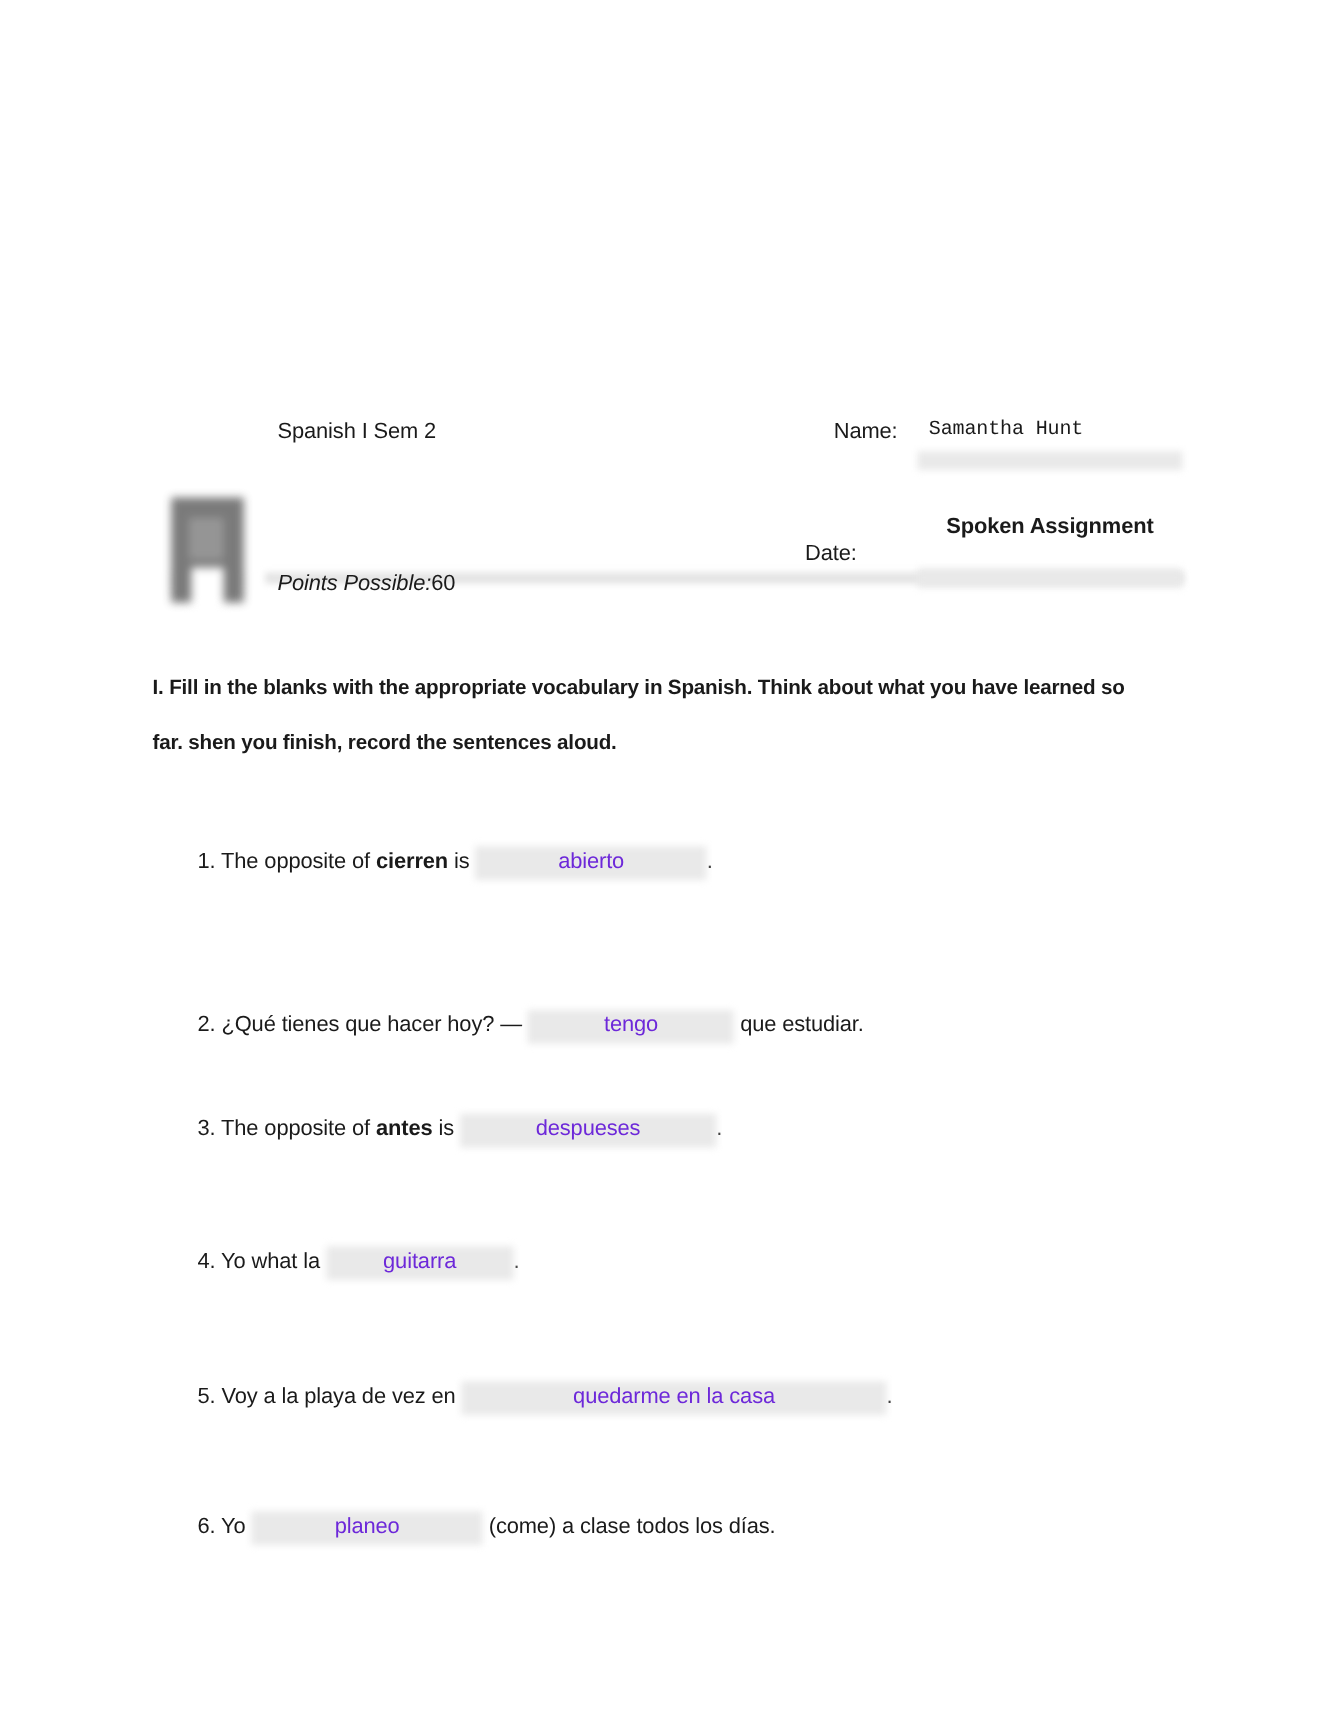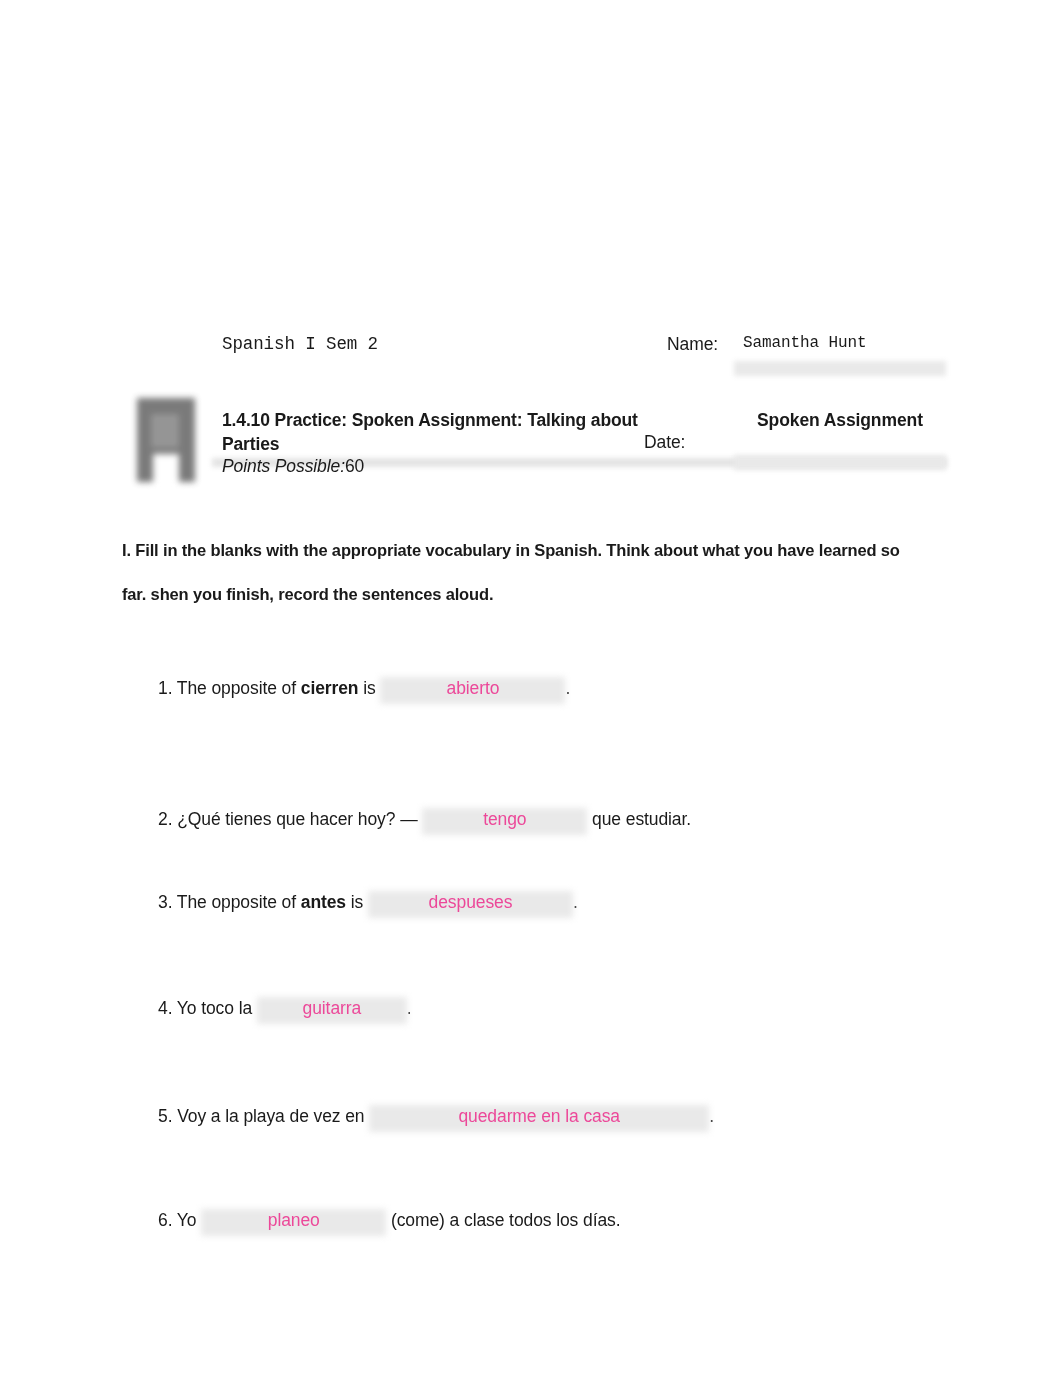--- a/index.html
+++ b/index.html
@@ -109,21 +109,20 @@
     filter: blur(2.6px);
   }
 
   
   .course-name {
     position: absolute;
     left: 222px;
     top: 334px;
     font-size: 17.5px;
     letter-spacing: -0.1px;
-    font-family: Liberation Mono, monospace;
   }
   .points-line {
     position: absolute;
     left: 222px;
     top: 412px;
     font-size: 17.5px;
     letter-spacing: -0.1px;
     margin-top: 44px;
   }
   .points-line .lbl {
@@ -203,21 +202,21 @@
     line-height: 1;
   }
   .q-item .num { }
   .q-item b { font-weight: bold; }
 
   .blank {
     position: relative;
     display: inline-block;
     text-align: center;
     vertical-align: baseline;
-    color: #ec4899;
+    color: #6d28d9;
   }
   .blank .fillbar {
     position: absolute;
     left: 0;
     top: -3px;
     right: 0;
     height: 27px;
     background: #e9e9e9;
     filter: blur(3px);
     z-index: 0;
@@ -249,21 +248,20 @@
   <div class="doc-header">
 
     <div class="logo-mark">
       <div class="ribbon-body"></div>
       <div class="ribbon-inner"></div>
       <div class="ribbon-tail-l"></div>
       <div class="ribbon-tail-r"></div>
       <div class="ribbon-notch"></div>
     </div>
 
-    <div class="doc-title">1.4.10 Practice: Spoken Assignment: Talking about Parties</div>
 
     <div class="doc-kind">Spoken Assignment</div>
 
     <div class="header-rule"></div>
   </div>
 
   <div class="course-name">Spanish I Sem 2</div>
 
   <div class="points-line">
     <span class="lbl">Points Possible:</span><span class="val">60</span>
@@ -290,21 +288,21 @@
       <span>¿Qué tienes que hacer hoy? — </span><b></b><span></span><span class="blank b2"><span class="fillbar"></span><span class="ans">tengo</span></span><span> que estudiar.</span>
     </div>
 
     <div class="q-item q3">
       <span class="num">3.</span>
       <span>The opposite of </span><b>antes</b><span> is </span><span class="blank b3"><span class="fillbar"></span><span class="ans">despueses</span></span><span>.</span>
     </div>
 
     <div class="q-item q4">
       <span class="num">4.</span>
-      <span>Yo toco la </span><b></b><span></span><span class="blank b4"><span class="fillbar"></span><span class="ans">guitarra</span></span><span>.</span>
+      <span>Yo what la </span><b></b><span></span><span class="blank b4"><span class="fillbar"></span><span class="ans">guitarra</span></span><span>.</span>
     </div>
 
     <div class="q-item q5">
       <span class="num">5.</span>
       <span>Voy a la playa de vez en </span><b></b><span></span><span class="blank b5"><span class="fillbar"></span><span class="ans">quedarme en la casa</span></span><span>.</span>
     </div>
 
     <div class="q-item q6">
       <span class="num">6.</span>
       <span>Yo </span><b></b><span></span><span class="blank b6"><span class="fillbar"></span><span class="ans">planeo</span></span><span> (come) a clase todos los días.</span>

